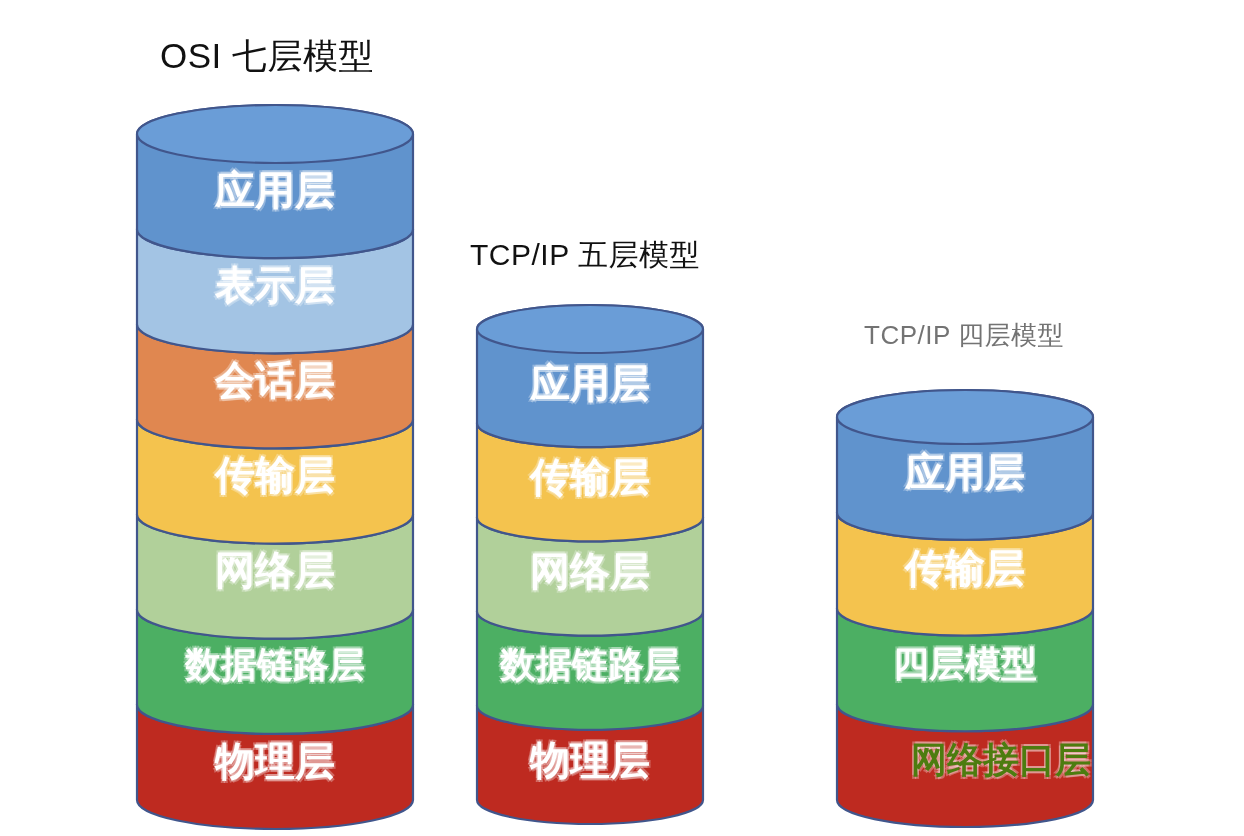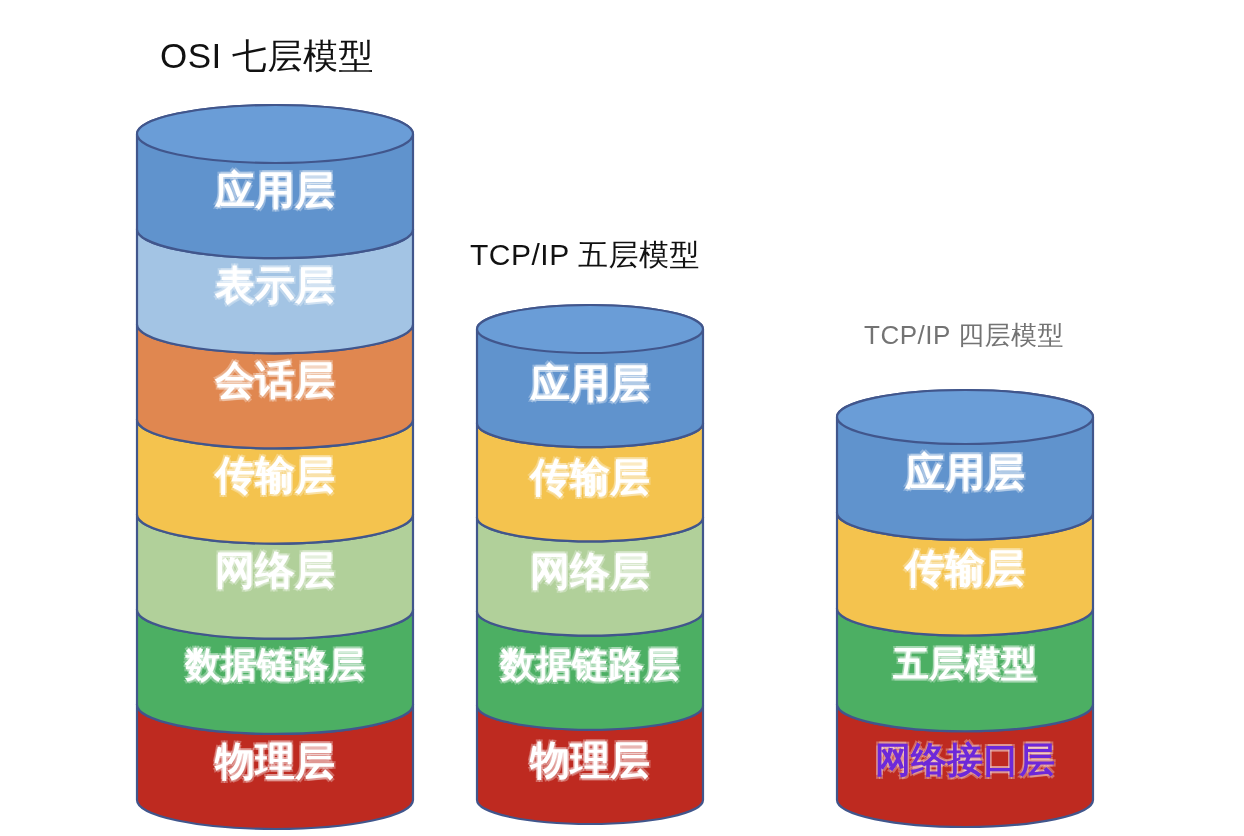--- a/index.html
+++ b/index.html
@@ -151,16 +151,16 @@
           <path d="M 2 122.75 L 2 218.5 A 128 27 0 0 0 258 218.5 L 258 122.75 A 128 27 0 0 0 2 122.75 Z" fill="#F4C34E" stroke="#41568C" stroke-width="2.2" stroke-linejoin="round"></path>
           <ellipse cx="130" cy="122.75" rx="128" ry="27" fill="#fecd58" stroke="#41568C" stroke-width="2.2"></ellipse>
         </g>
         <g>
           <path d="M 2 27 L 2 122.75 A 128 27 0 0 0 258 122.75 L 258 27 A 128 27 0 0 0 2 27 Z" fill="#6093CD" stroke="#41568C" stroke-width="2.2" stroke-linejoin="round"></path>
           <ellipse cx="130" cy="27" rx="128" ry="27" fill="#6a9dd7" stroke="#41568C" stroke-width="2.2"></ellipse>
         </g>
       </svg>
       <div class="layer-label" style="left: 0px; top: 39.15px; width: 260px; height: 87.65px; font-size: 40px; color: rgb(255, 255, 255);">应用层</div>
       <div class="layer-label" style="left: 0px; top: 134.9px; width: 260px; height: 87.65px; font-size: 40px; color: rgb(255, 255, 255);">传输层</div>
-      <div class="layer-label" style="left: 0px; top: 230.65px; width: 260px; height: 87.65px; font-size: 36px; color: rgb(255, 255, 255);">五层模型</div>
-      <div class="layer-label" style="left: 0px; top: 326.4px; width: 260px; height: 87.65px; font-size: 36px; color: #6d28d9;">网络接口层</div>
+      <div class="layer-label" style="left: 0px; top: 230.65px; width: 260px; height: 87.65px; font-size: 36px; color: rgb(255, 255, 255);">四层模型</div>
+      <div class="layer-label" style="left: 0px; top: 326.4px; width: 260px; height: 87.65px; font-size: 36px; color: #4d7c0f; padding-left: 36px;">网络接口层</div>
     </div>
   </div>
 
 </body></html>

